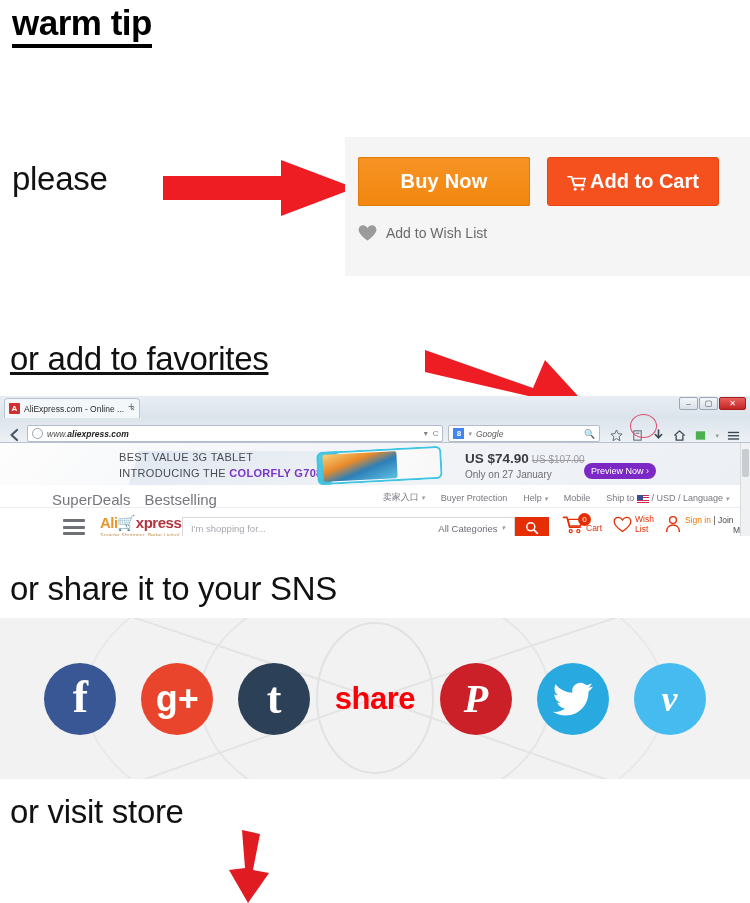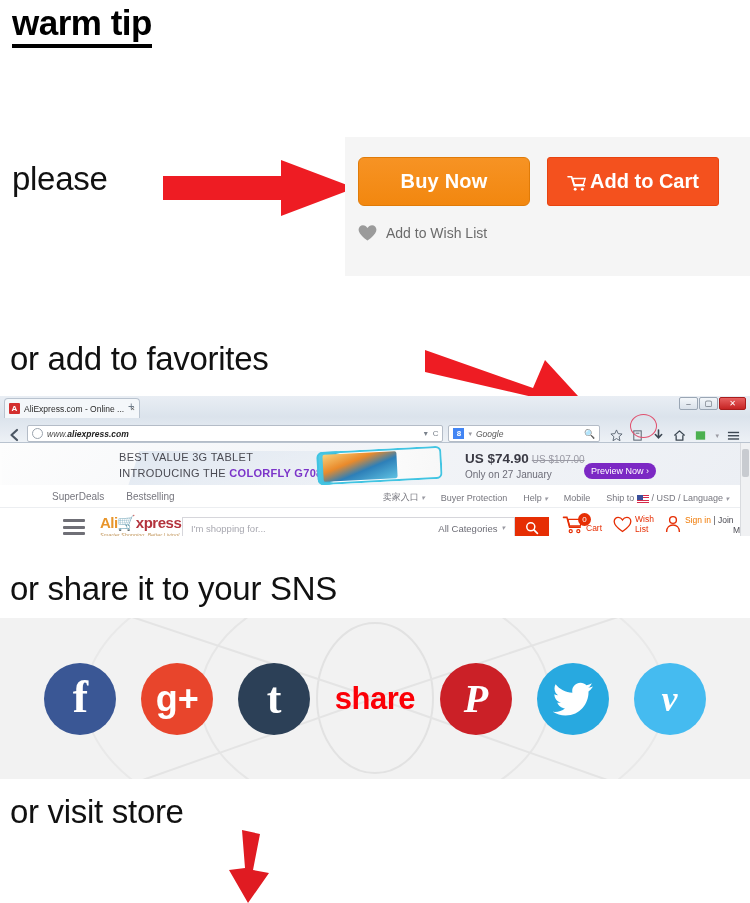--- a/index.html
+++ b/index.html
@@ -74,21 +74,21 @@
     left: 13px;
     top: 20px;
     display: flex;
     gap: 17px;
   }
   .btn-buy {
     width: 172px;
     height: 49px;
     background: linear-gradient(180deg, #f79324 0%, #f2870f 100%);
     border: 1px solid #e07b08;
-    border-radius: 6px;
+    border-radius: 1px;
     color: #fff;
     font-size: 20px;
     font-weight: bold;
     display: flex;
     align-items: center;
     justify-content: center;
     letter-spacing: 0.2px;
     box-sizing: border-box;
   }
   .btn-cart {
@@ -132,20 +132,21 @@
   }
 
   
   .line-fav {
     position: absolute;
     left: 10px;
     top: 340px;
     font-size: 33px;
     color: #111;
     letter-spacing: -0.3px;
+    text-decoration: underline;
   }
 
   
   .arrow-diag {
     position: absolute;
     left: 425px;
     top: 348px;
     width: 230px;
     height: 85px;
   }
@@ -420,22 +421,22 @@
     left: 0; top: 89px;
     width: 745px; height: 23px;
     background: #fff;
     border-bottom: 1px solid #eceef1;
     box-sizing: border-box;
   }
   .sn-left {
     position: absolute;
     left: 52px; top: 6px;
     display: flex;
-    gap: 22px;
-    font-size: 10px;
+    gap: 14px;
+    font-size: 15px;
     color: #76767e;
   }
   .sn-right {
     position: absolute;
     right: 16px; top: 6px;
     display: flex;
     gap: 16px;
     font-size: 9px;
     color: #76767e;
     align-items: center;

